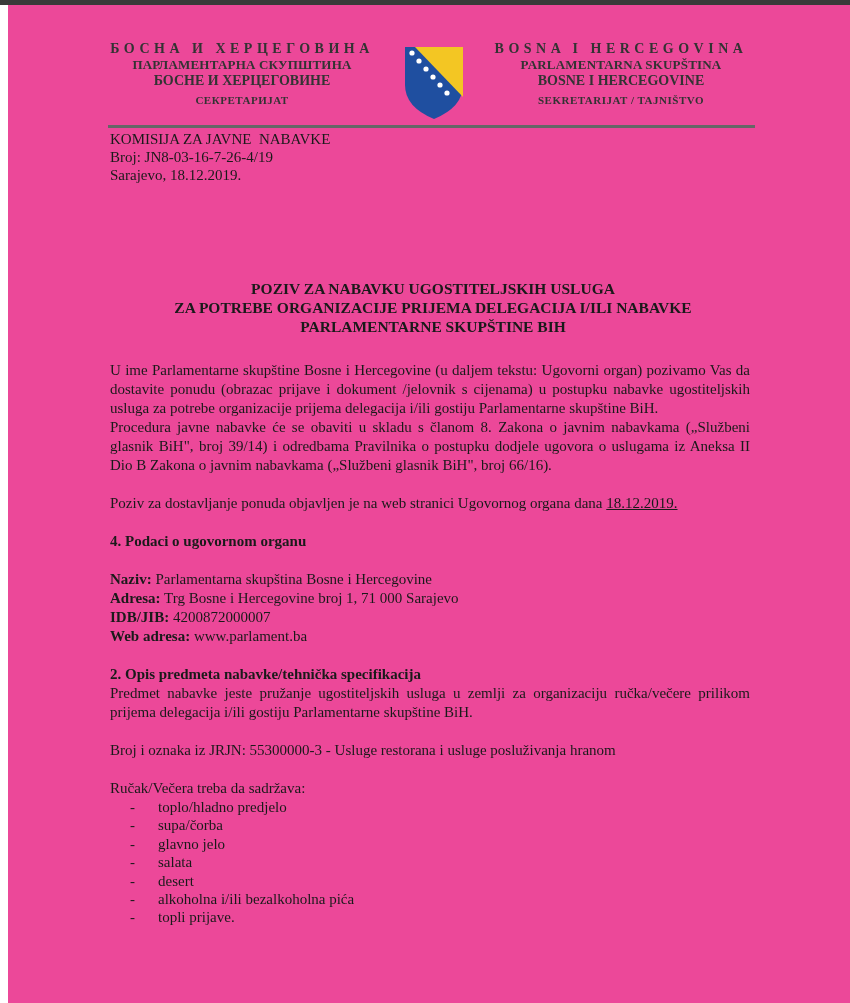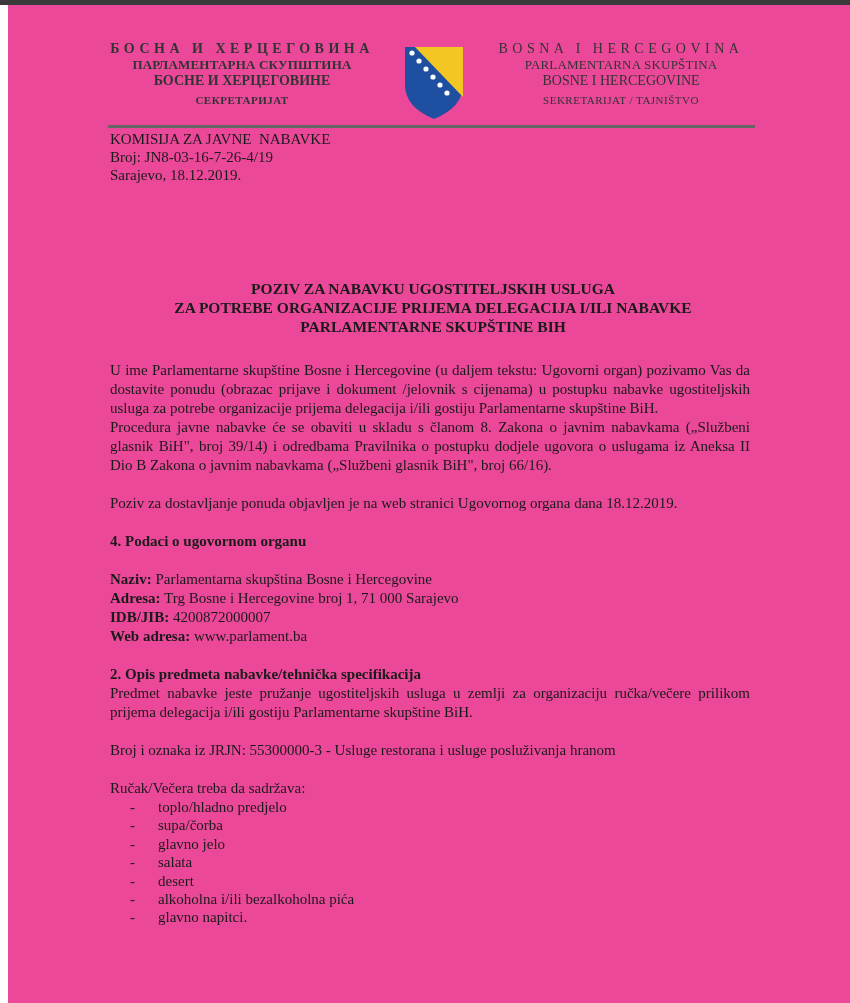--- a/index.html
+++ b/index.html
@@ -9,38 +9,38 @@
     font-family: "Liberation Serif", "DejaVu Serif", serif;
     color: #1a1a1a;
     position: relative;
   }
   .frame-top { position: absolute; left: 0; top: 0; width: 850px; height: 5px; background: #3a3a3a; }
   .frame-right { position: absolute; right: 0; top: 0; width: 5px; height: 1003px; background: #3a3a3a; }
   .page { position: absolute; left: 8px; top: 5px; width: 845px; height: 998px; background: #ec4899; }
 
   .letterhead { position: absolute; left: 0; top: 0; width: 845px; }
   .lh-left { position: absolute; left: 84px; top: 36px; width: 300px; text-align: center; font-weight: bold; color: #333; }
-  .lh-right { position: absolute; left: 478px; top: 36px; width: 270px; text-align: center; font-weight: normal; color: #333; }
+  .lh-right { position: absolute; left: 478px; top: 36px; width: 270px; text-align: center; font-weight: bold; color: #333; }
   .lh-line1 { font-size: 14px; letter-spacing: 4.5px; line-height: 16px; }
   .lh-line2 { font-size: 13px; line-height: 16px; letter-spacing: 0.2px; }
   .lh-line3 { font-size: 14px; line-height: 16px; }
   .lh-line4 { font-size: 11px; line-height: 22px; letter-spacing: 0.5px; }
   .coat { position: absolute; left: 393px; top: 40px; width: 66px; height: 76px; }
 
   .rule { position: absolute; left: 100px; top: 120px; width: 647px; height: 3px; background: #666; }
 
   .meta { position: absolute; left: 102px; top: 125px; font-size: 15px; line-height: 18px; }
 
   .title { position: absolute; left: 100px; top: 274px; width: 650px; text-align: center; font-weight: bold; font-size: 15.5px; line-height: 19px; }
 
   .body { position: absolute; left: 102px; top: 356px; width: 640px; font-size: 15px; line-height: 19px; }
   .body p { margin: 0; text-align: justify; }
   .gap { height: 19px; }
   .bold { font-weight: bold; }
-  .ul { }
+  .ul { text-decoration: underline; }
   .list { margin: 0; padding: 0; list-style: none; }
   .list li { display: flex; line-height: 18.4px; }
   .dash { width: 48px; padding-left: 20px; box-sizing: border-box; }
 </style>
 </head>
 <body>
 
 <div class="frame-top"></div>
 <div class="frame-right"></div>
 
@@ -132,17 +132,17 @@
       <li>
           <span class="dash">-</span>
           <span>desert</span>
         </li>
       <li>
           <span class="dash">-</span>
           <span>alkoholna i/ili bezalkoholna pića</span>
         </li>
       <li>
           <span class="dash">-</span>
-          <span>glavno napitci.</span>
+          <span>topli prijave.</span>
         </li>
     </ul>
   </div>
 </div>
 
 </body></html>

